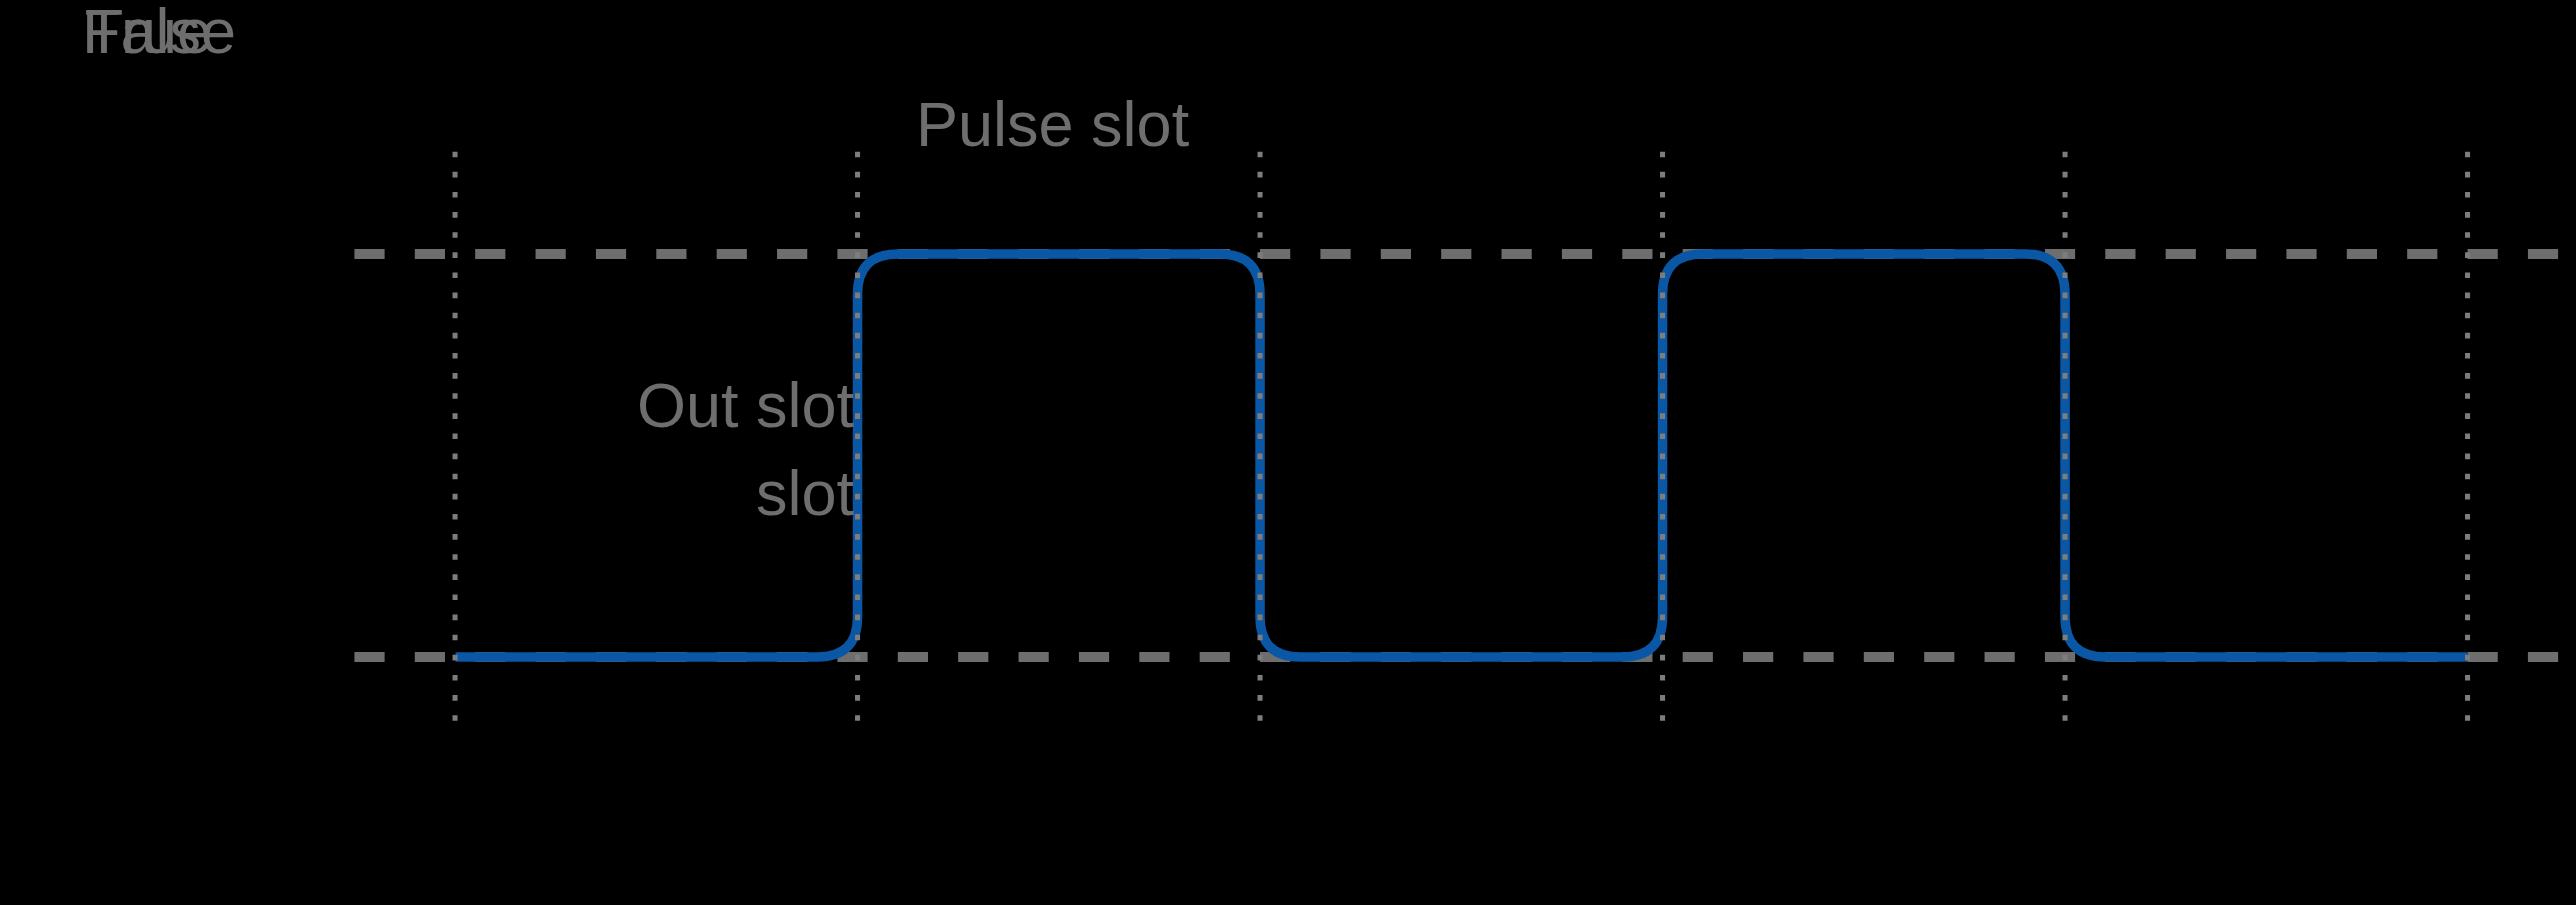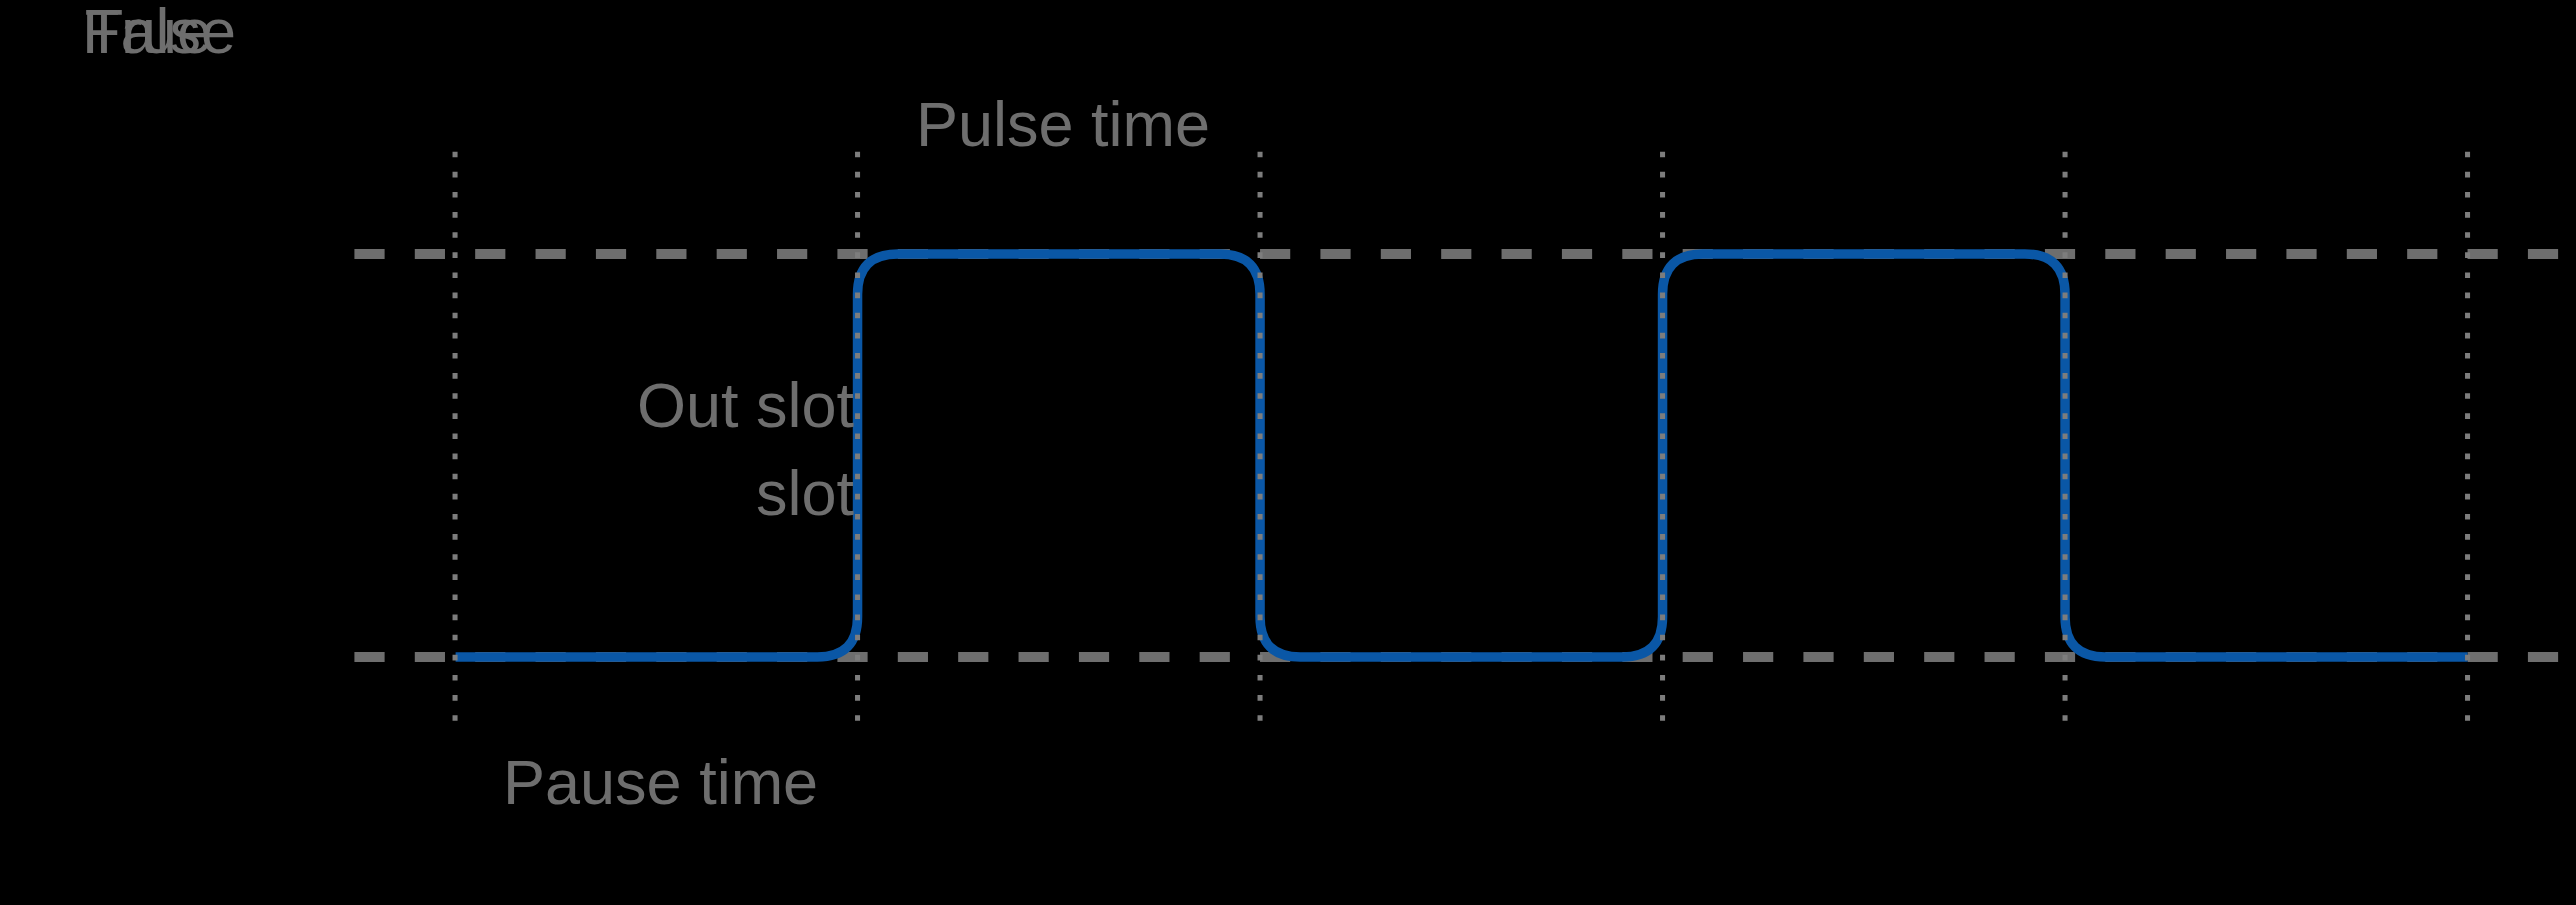--- a/index.html
+++ b/index.html
@@ -48,23 +48,22 @@
     <line x1="2254" y1="271" x2="2254" y2="1290" stroke-width="9" stroke-dasharray="10 26" stroke="#7d7d7d"></line>
     <line x1="2974" y1="271" x2="2974" y2="1290" stroke-width="9" stroke-dasharray="10 26" stroke="#7d7d7d"></line>
     <line x1="3694" y1="271" x2="3694" y2="1290" stroke-width="9" stroke-dasharray="10 26" stroke="#7d7d7d"></line>
     <line x1="4414" y1="271" x2="4414" y2="1290" stroke-width="9" stroke-dasharray="10 26" stroke="#7d7d7d"></line>
   </svg>
 
   <div class="label right" style="left:0; top:382; width:212px;">True</div>
 
   <div class="label right" style="left:12px; top:1103; width:224px;">False</div>
 
-  <div class="label" style="left:1638; top:93px; left:916px;">Pulse time</div>
+  <div class="label" style="left:1638; top:93px; left:916px;">Pulse slot</div>
 
-  <div class="label" style="left:503px; top:751px;">Pause time</div>
 
   <div id="out-slot-label" class="label right" style="left:519px; top:361px; width:335px;">
     <div>Out slot</div>
     <div>slot</div>
   </div>
 
 </div>
 
 
 </body></html>

